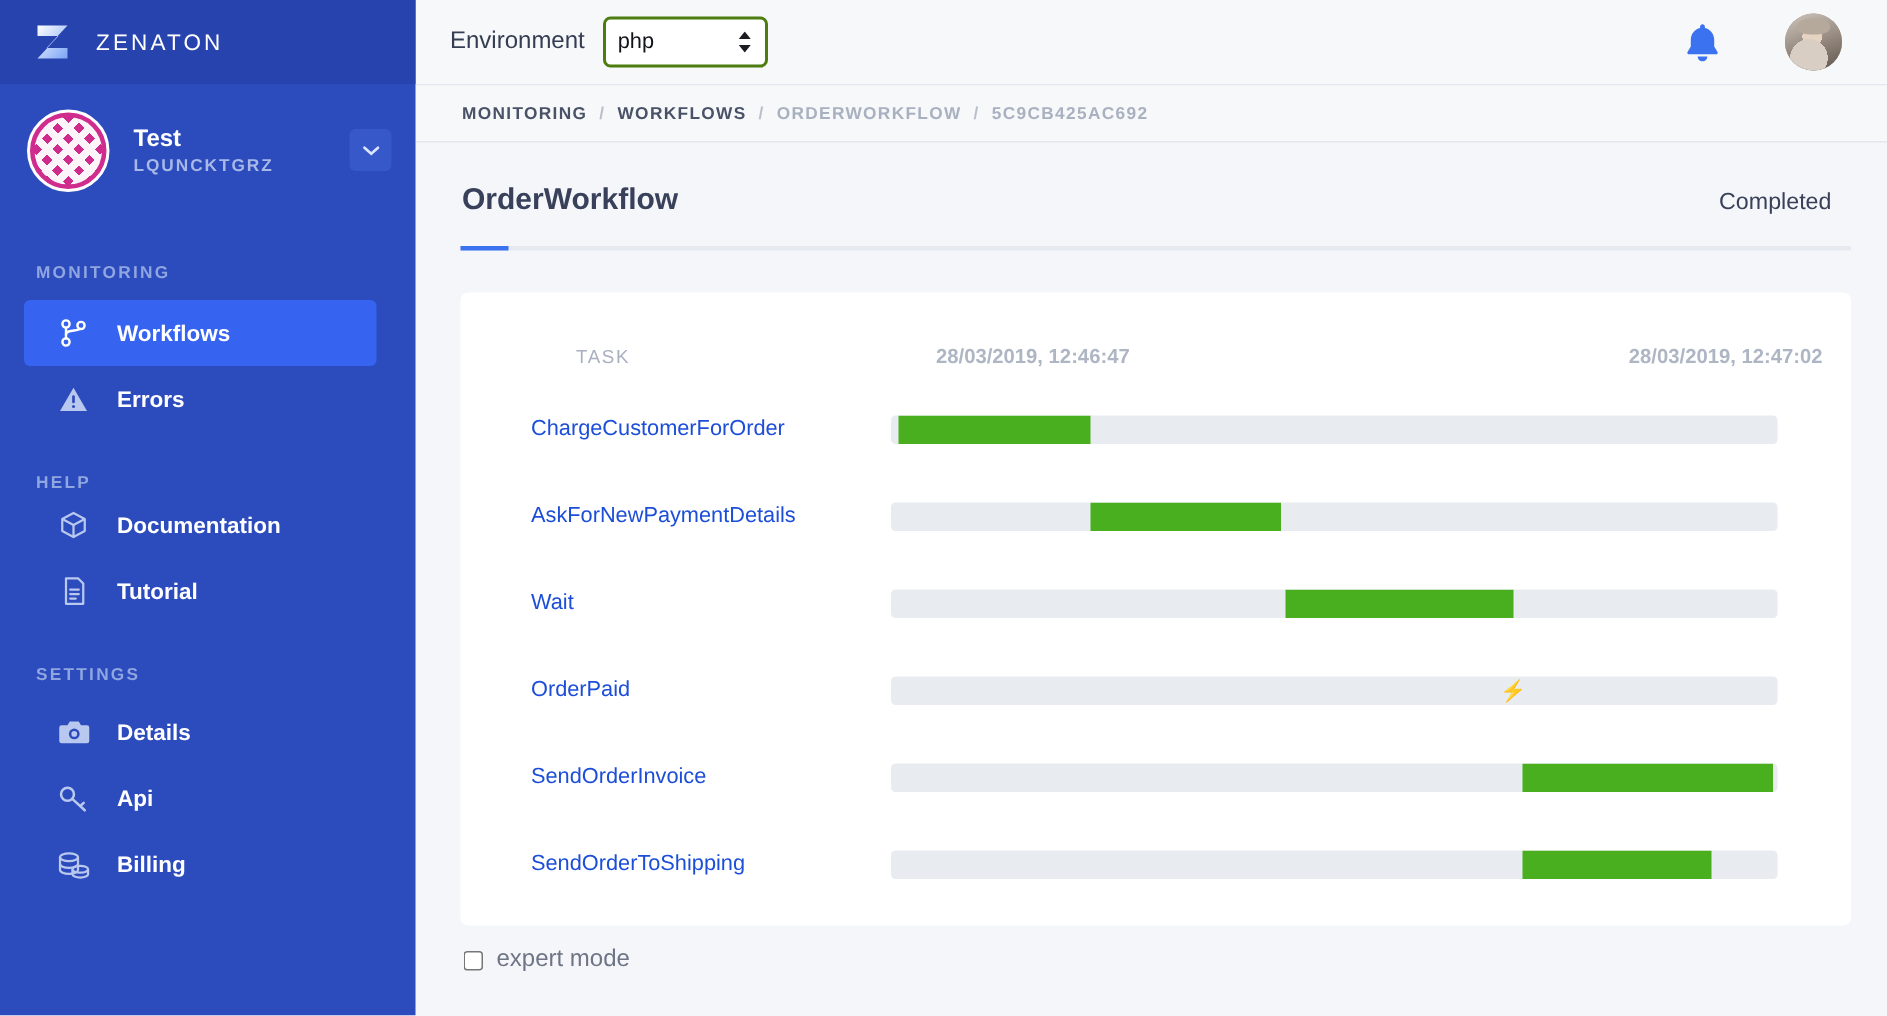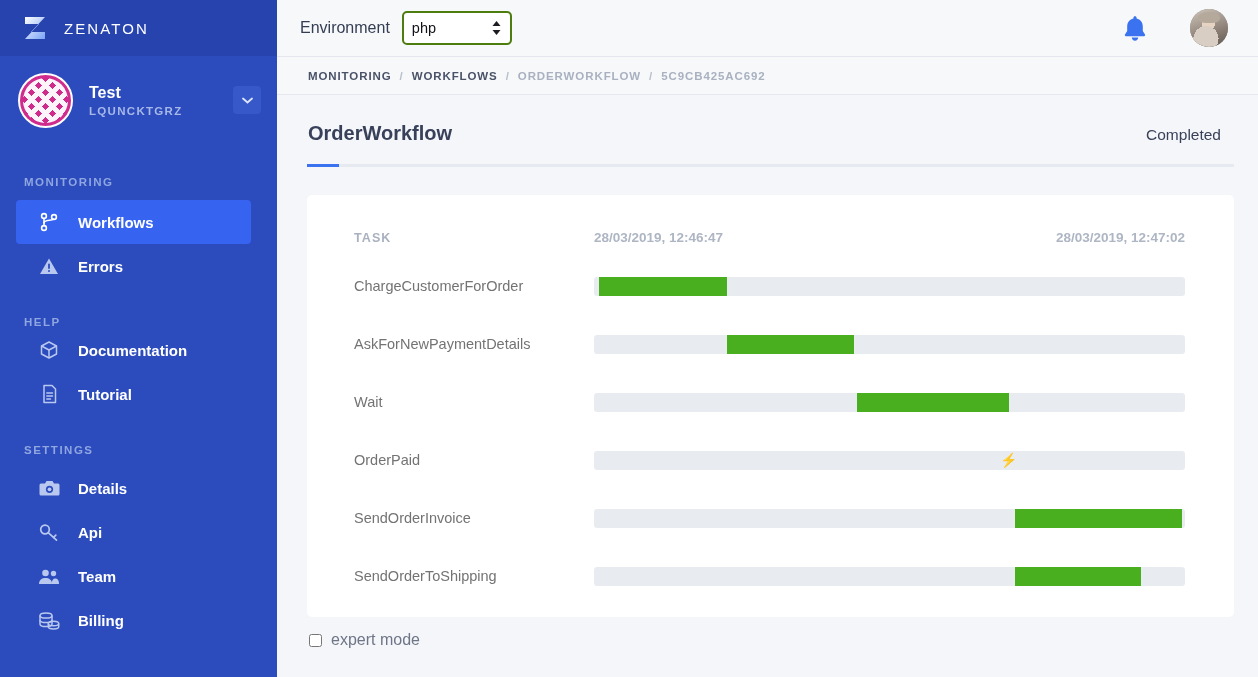--- a/index.html
+++ b/index.html
@@ -242,27 +242,28 @@
     height: 58px;
     padding-left: 47px;
     padding-right: 0;
   }
   .gantt-row.head { height: 62px; align-items: flex-end; padding-bottom: 12px; }
 
   .col-label {
     width: 240px;
     flex: 0 0 240px;
     font-size: 14.5px;
-    color: #737373;
+    color: #1d4ed8;
   }
   .col-head-label {
     width: 240px; flex: 0 0 240px;
-    font-size: 12.5px; font-weight: bold;
+    font-size: 12.5px; font-weight: normal;
     letter-spacing: 1.1px;
     color: #a9b1c0;
+    margin-left: 30px;
   }
   .col-track {
     width: 591px;
     flex: 0 0 591px;
     position: relative;
   }
   .head-times {
     width: 591px; flex: 0 0 591px;
     display: flex; justify-content: space-between;
     font-size: 13.5px; font-weight: bold;
@@ -405,31 +406,20 @@
       <span class="nav-ico">
         <svg width="21" height="20" viewBox="0 0 21 20" fill="none" stroke="currentColor" stroke-width="1.7">
           <circle cx="6" cy="7.5" r="4.3"></circle>
           <path d="M9.2 10.6 L17.5 18.2" stroke-linecap="round"></path>
           <path d="M14.6 15.3 L16.8 13.2" stroke-linecap="round"></path>
         </svg>
       </span>
       <span>Api</span>
     </div>
 
-    <div class="nav-item">
-      <span class="nav-ico">
-        <svg width="22" height="17" viewBox="0 0 22 17" fill="currentColor">
-          <circle cx="7.5" cy="5" r="3.3"></circle>
-            <circle cx="15.5" cy="5.5" r="2.7"></circle>
-          <path d="M1 16 C1 11.8 4 10 7.5 10 C11 10 14 11.8 14 16 Z"></path>
-          <path d="M13.5 16 C13.6 12.4 15.2 10.5 17.2 10.5 C19.4 10.5 21 12 21 16 Z"></path>
-        </svg>
-      </span>
-      <span>Team</span>
-    </div>
 
     <div class="nav-item">
       <span class="nav-ico">
         <svg width="22" height="19" viewBox="0 0 22 19" fill="none" stroke="currentColor" stroke-width="1.5">
           <ellipse cx="8" cy="4.5" rx="6" ry="2.6"></ellipse>
           <path d="M2 4.5 V9 C2 10.4 4.7 11.6 8 11.6 C11.3 11.6 14 10.4 14 9 V4.5"></path>
           <path d="M2 9 V13 C2 14.4 4.7 15.6 8 15.6 C11.3 15.6 14 14.4 14 13 V9"></path>
           <ellipse cx="15.5" cy="12.5" rx="5.2" ry="2.3"></ellipse>
           <path d="M10.3 12.5 V15.8 C10.3 17 12.6 18 15.5 18 C18.4 18 20.7 17 20.7 15.8 V12.5"></path>
         </svg>

